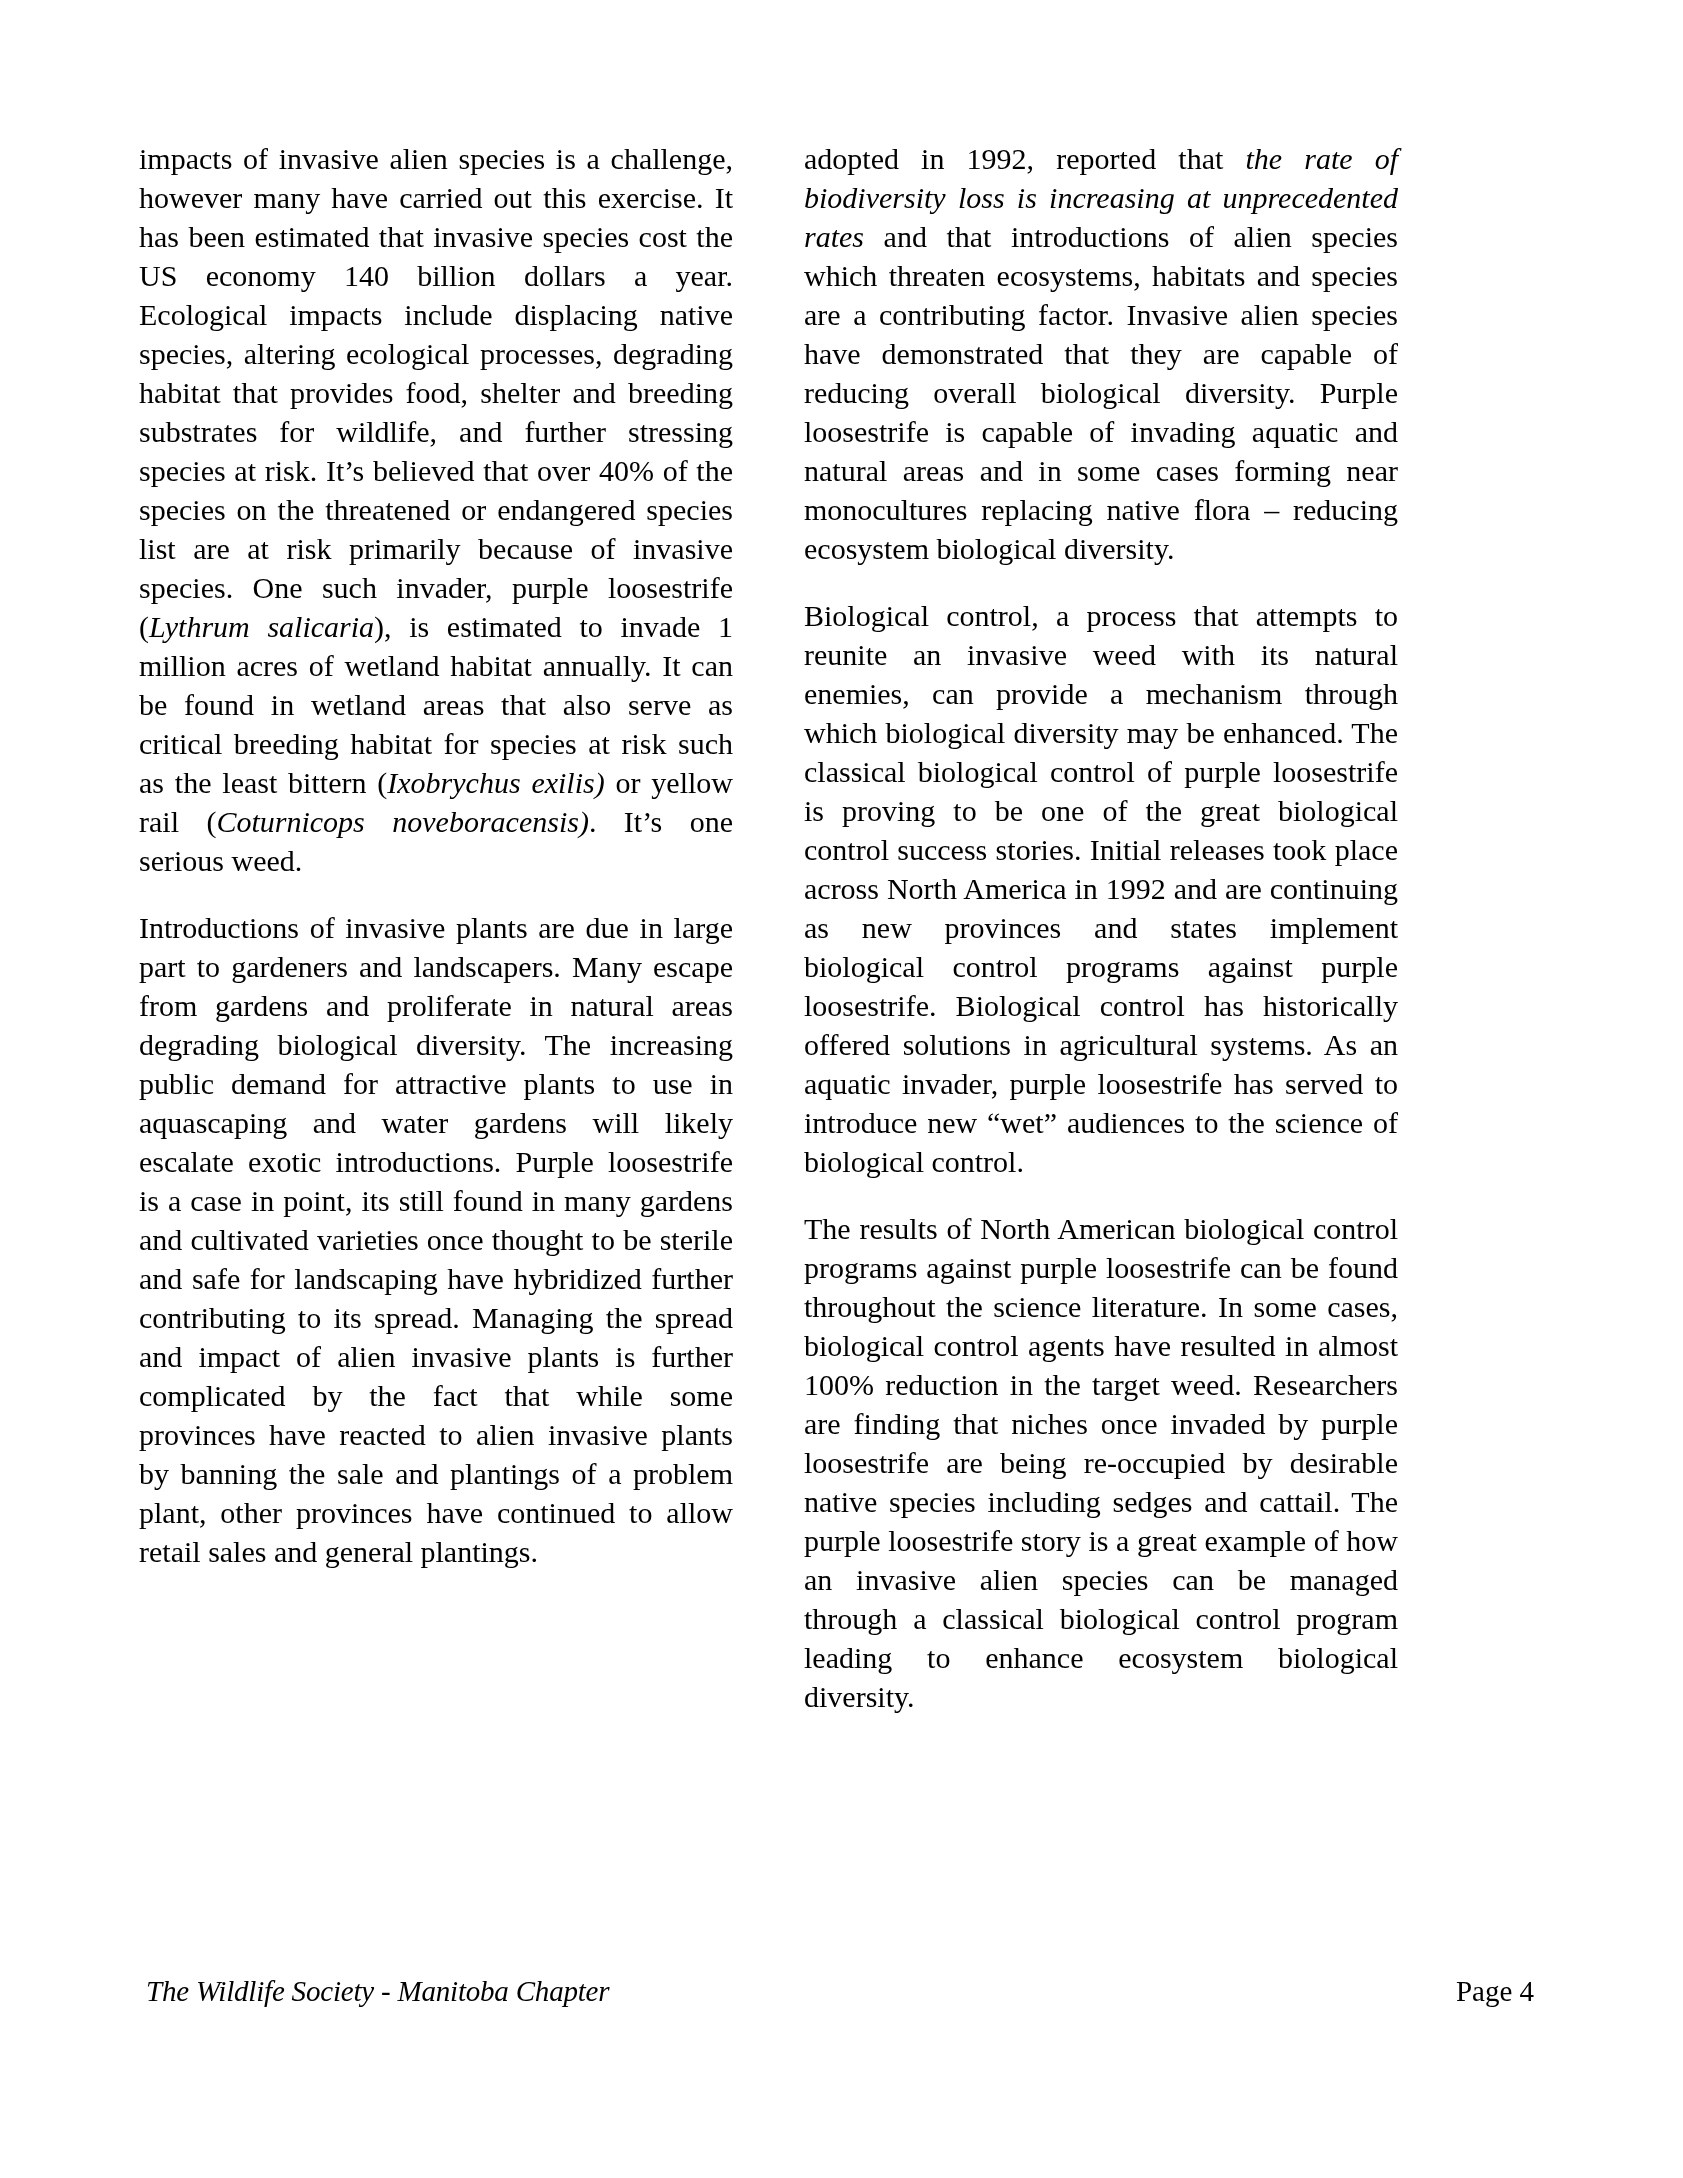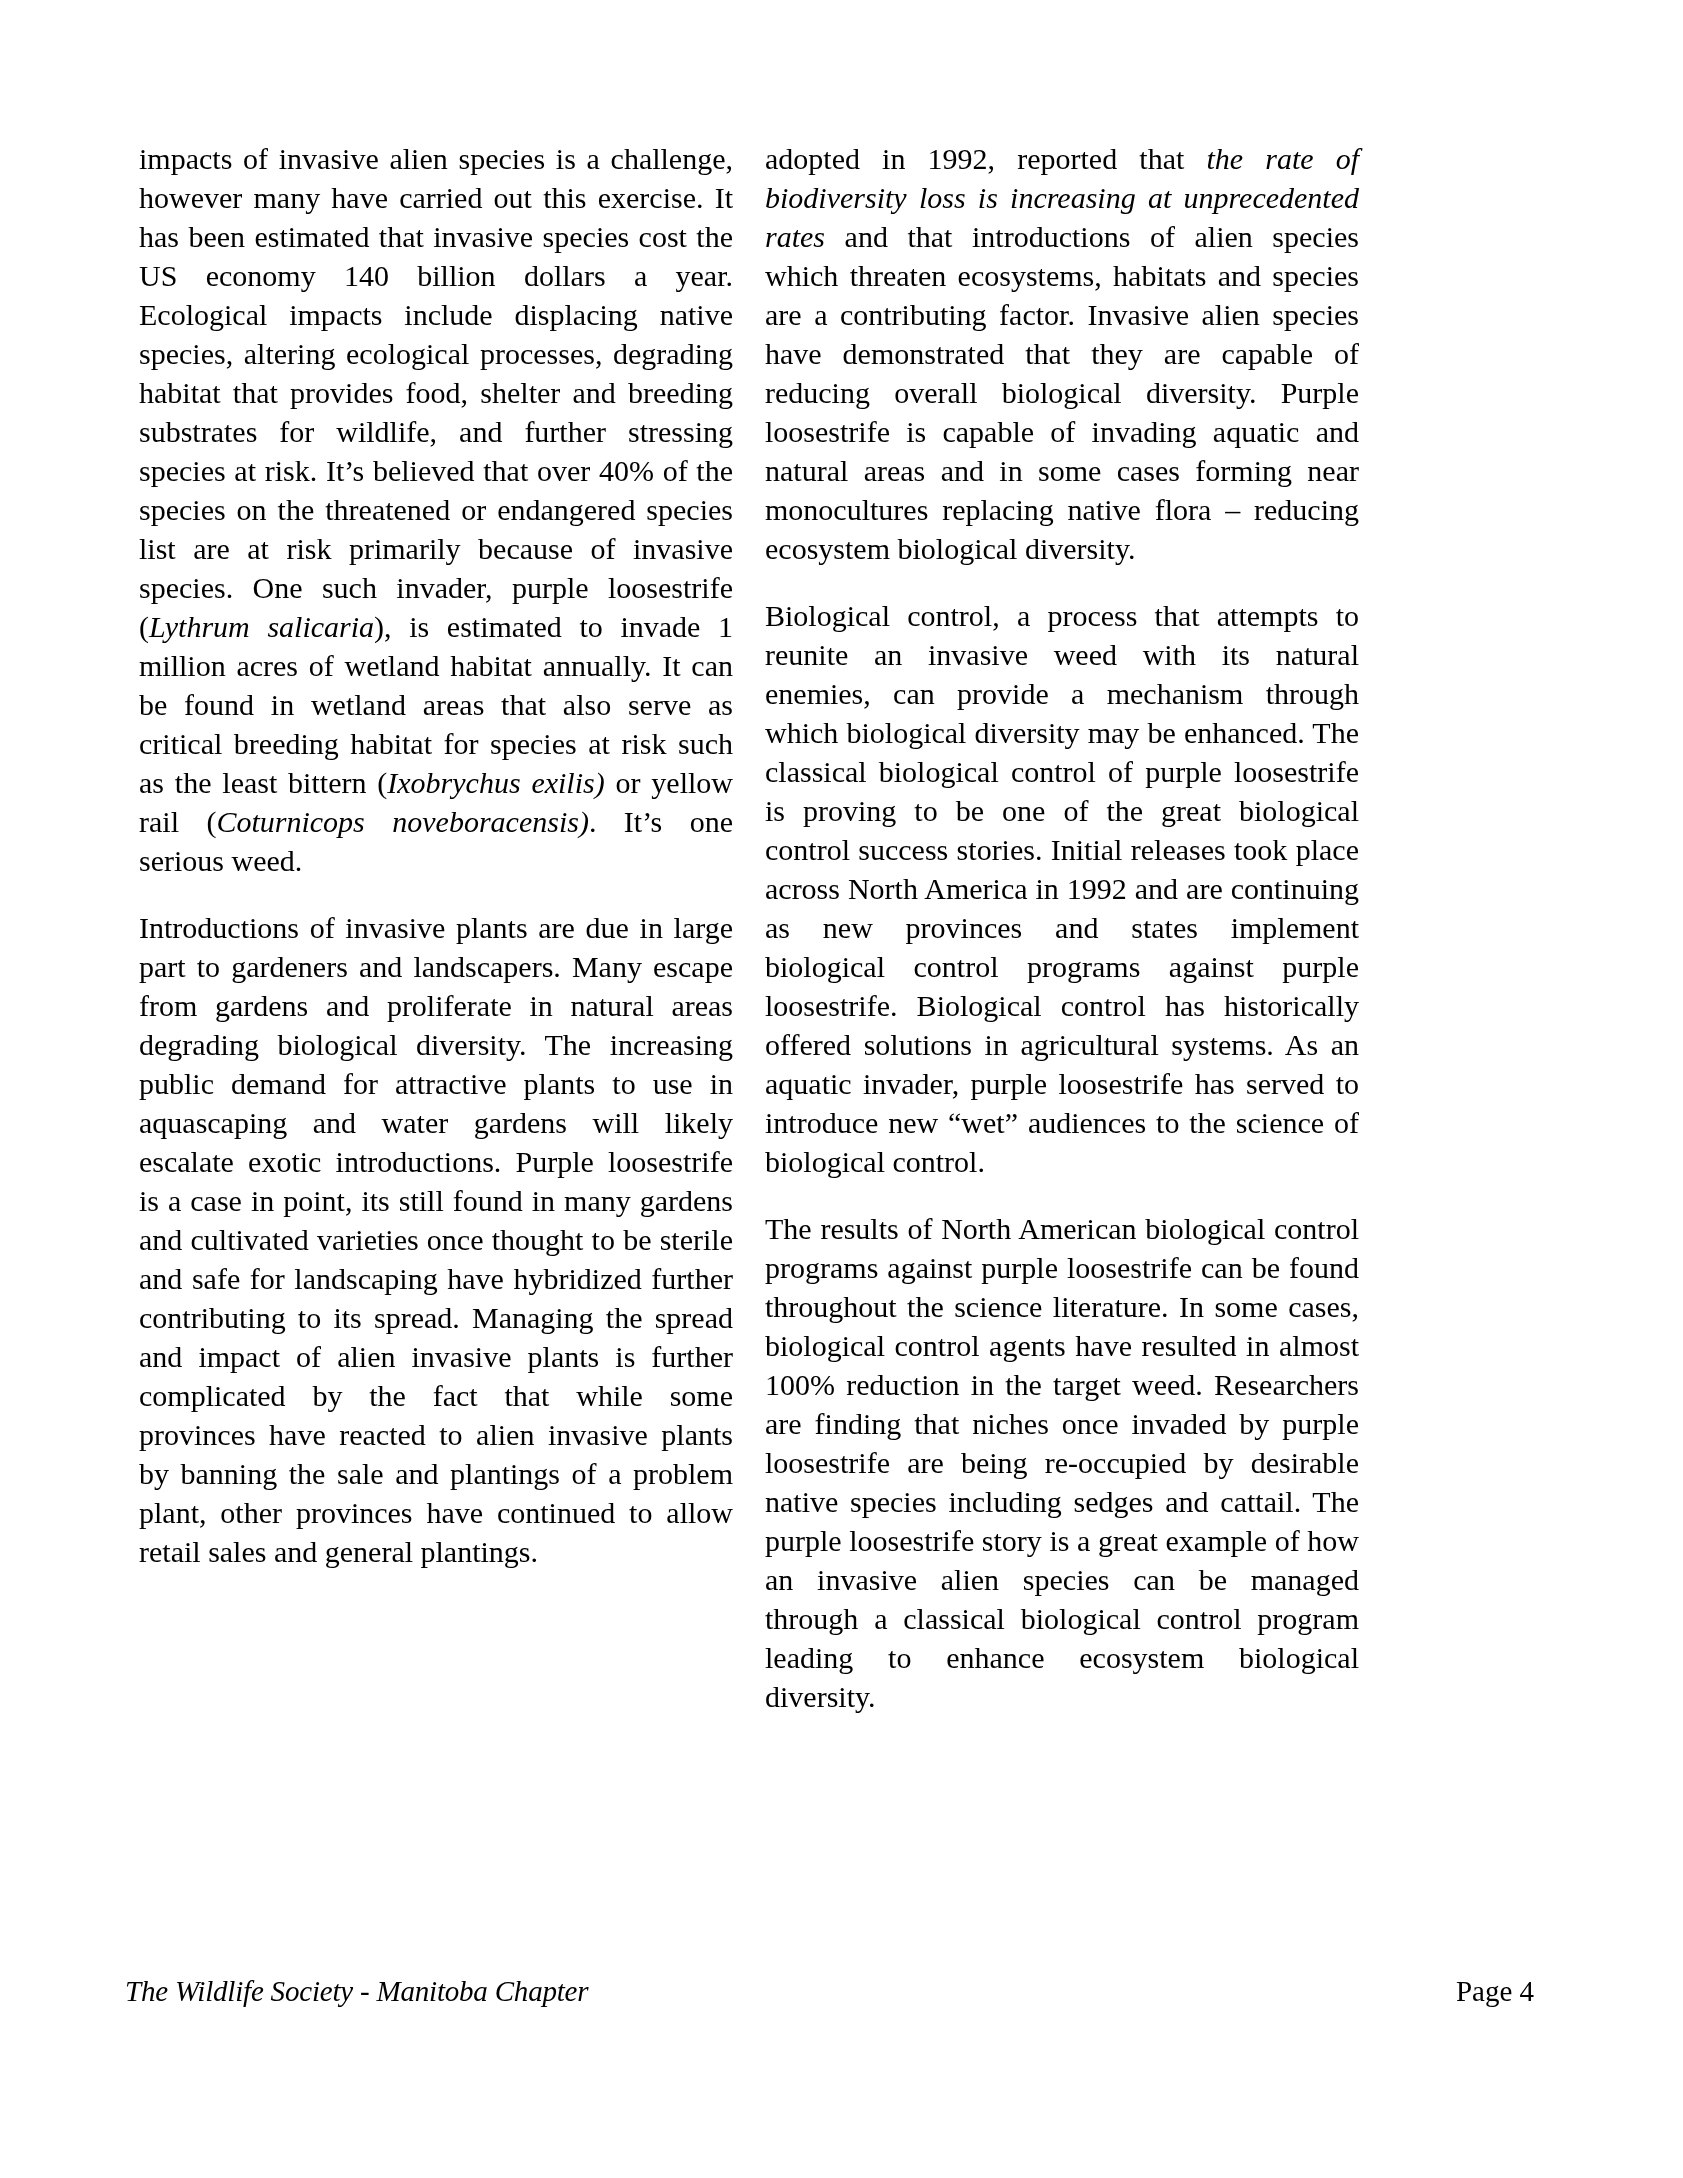--- a/index.html
+++ b/index.html
@@ -13,21 +13,21 @@
     height: 2178px;
     background: #ffffff;
     box-sizing: border-box;
     padding: 139px 149px 0 139px;
     font-family: "Liberation Serif", "DejaVu Serif", serif;
     color: #000000;
   }
   .columns {
     display: flex;
     flex-direction: row;
-    gap: 32px;
+    gap: 71px;
     align-items: flex-start;
   }
   .column {
     width: 594px;
     flex: 0 0 594px;
   }
   p.para {
     margin: 0 0 28px 0;
     font-size: 30px;
     line-height: 39px;
@@ -39,21 +39,21 @@
   p.para:last-child {
     margin-bottom: 0;
   }
   p.spacer-after {
   }
   em.sci {
     font-style: italic;
   }
   .footer {
     position: absolute;
-    left: 125px;
+    left: 146px;
     right: 149px;
     bottom: 170px;
     display: flex;
     flex-direction: row;
     justify-content: space-between;
     align-items: baseline;
     font-size: 29px;
   }
   .footer-left {
     font-style: italic;

